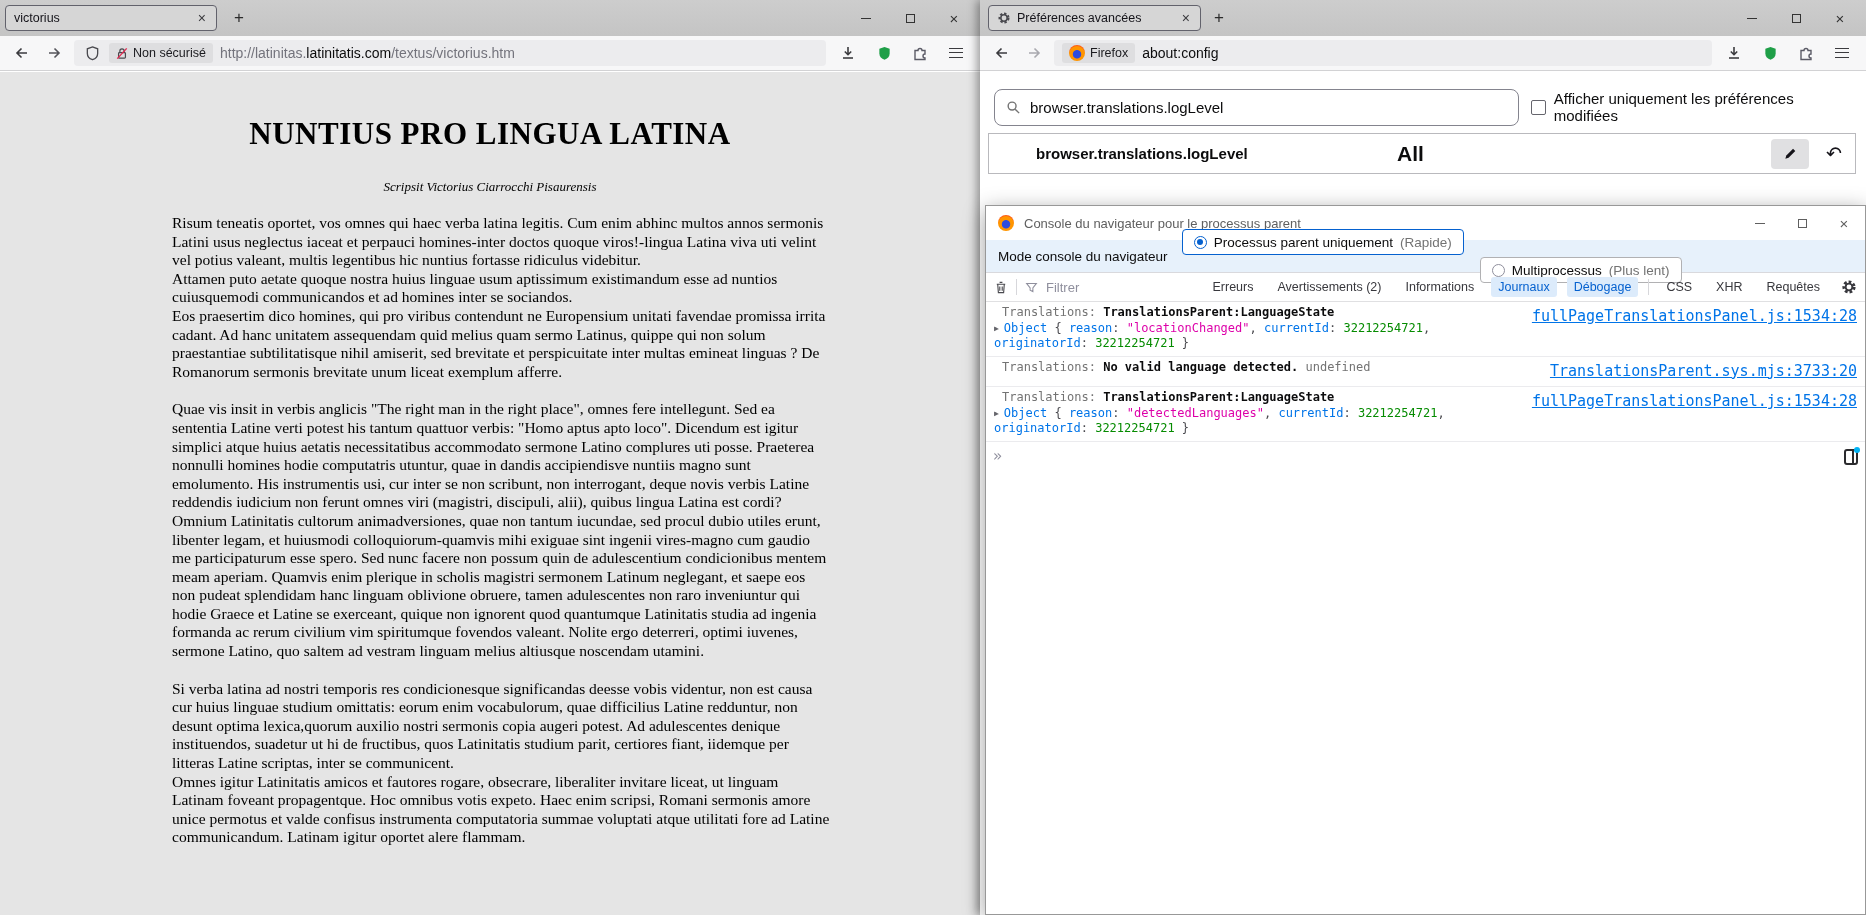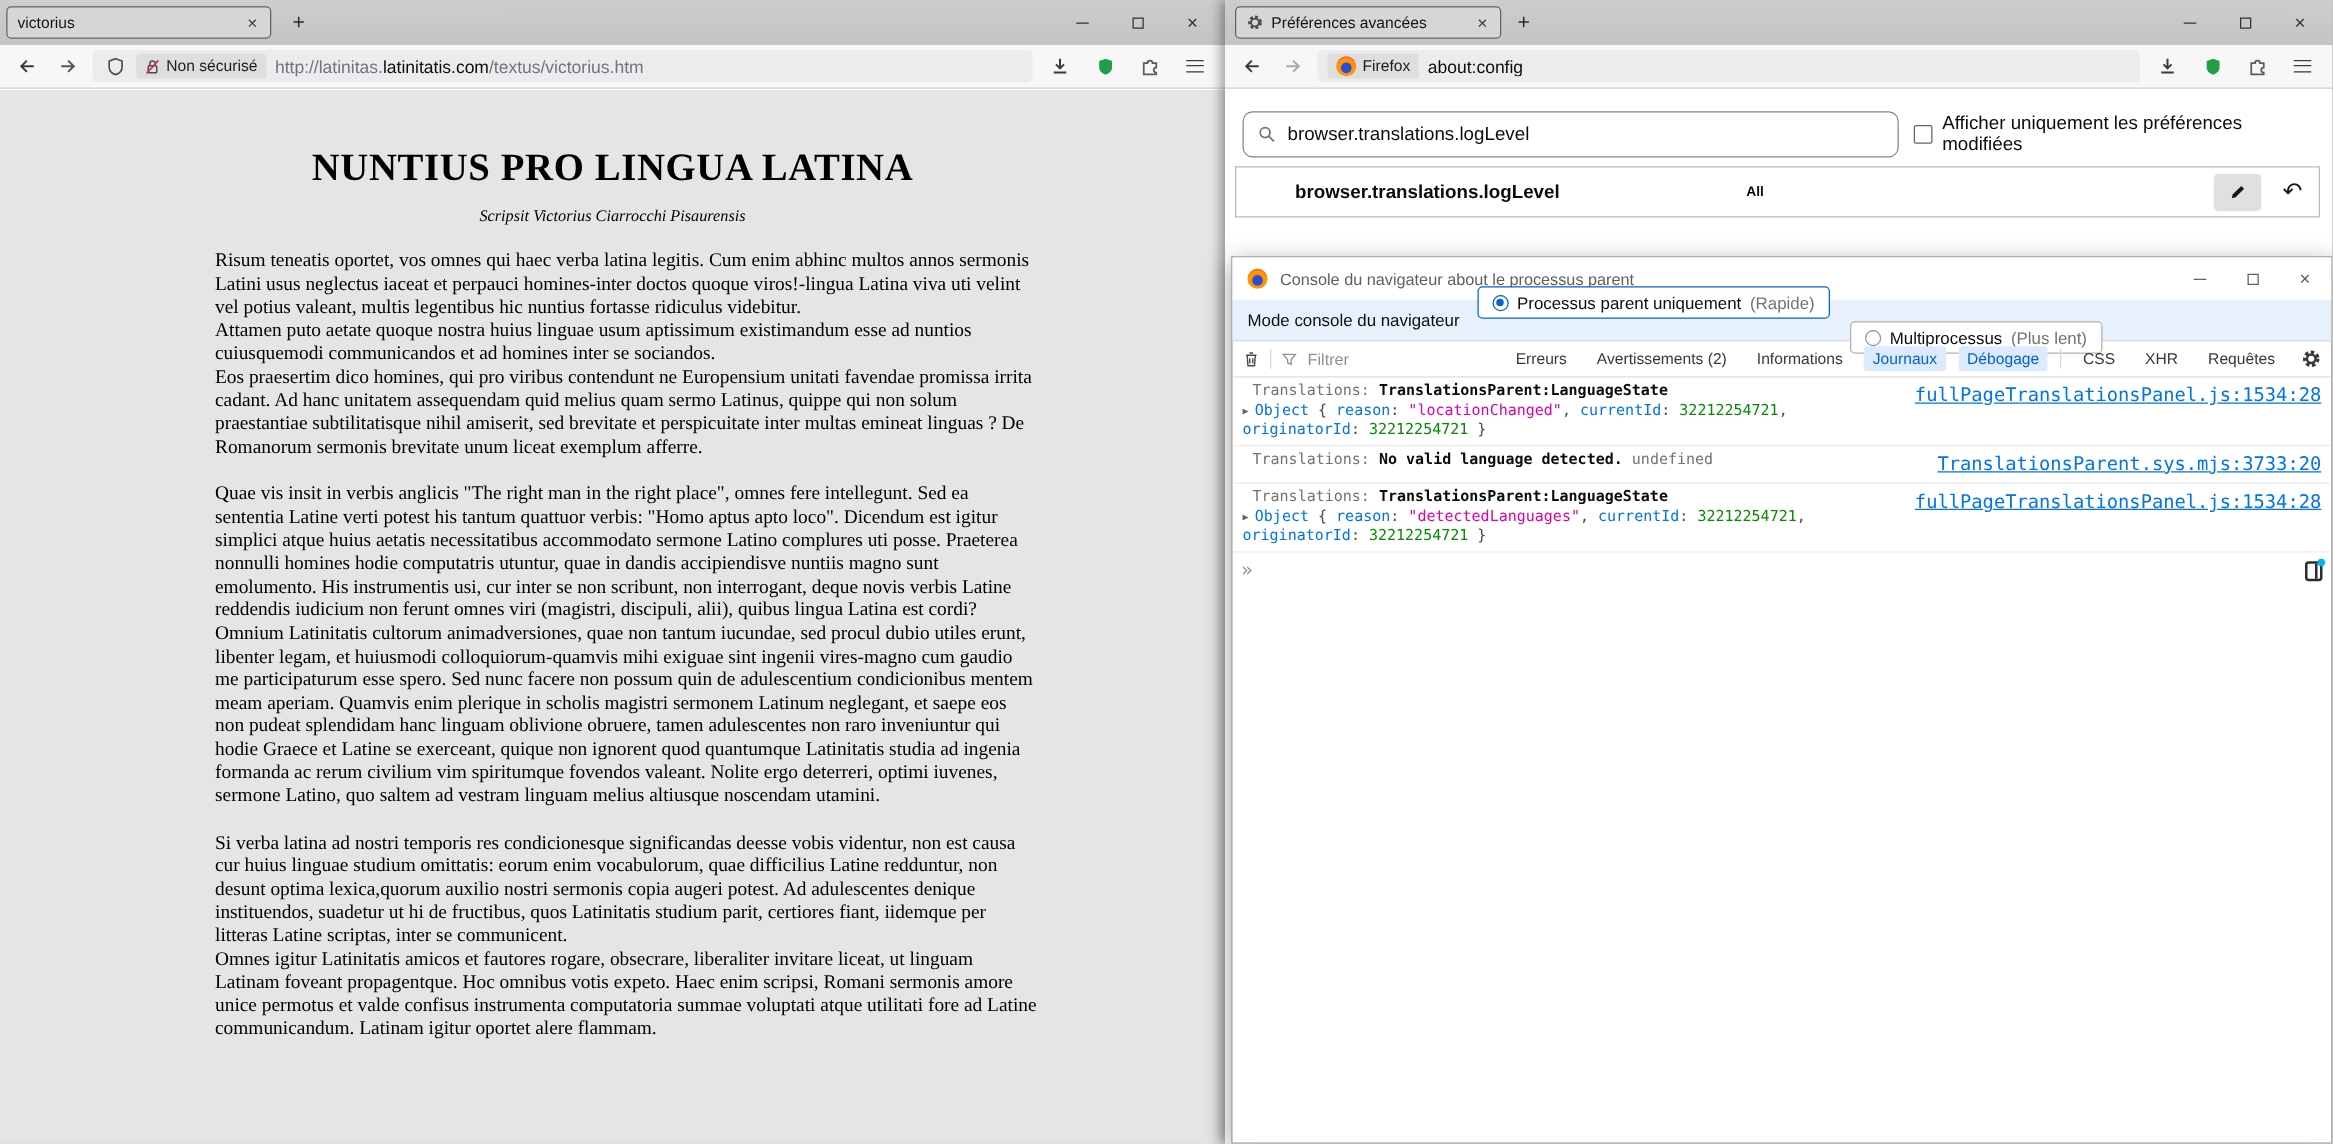--- a/index.html
+++ b/index.html
@@ -37,40 +37,40 @@
   .ff-logo { width:16px; height:16px; border-radius:50%;
     background:radial-gradient(circle at 50% 58%, #2d4bdd 0 31%, #ff9500 38% 62%, #ff5f13 70%, #e3301a 100%); }
 
   
   #win-left { left:0; width:980px; }
   #win-left .tab { left:5px; width:212px; }
   #win-left .newtab { left:228px; }
   #latin-page { position:absolute; top:72px; left:0; right:0; bottom:0; background:#e5e5e5;
     color:#000; font-family:"Liberation Serif", serif; overflow:hidden; }
   .lp-title { margin-top:44px; text-align:center; font-size:31px; font-weight:bold; letter-spacing:.5px; }
-  .lp-sub { margin-top:13px; text-align:center; font-style:italic; font-size:13px; }
+  .lp-sub { margin-top:27px; text-align:center; font-style:italic; font-size:13px; }
   .lp-body { margin:19px 150px 0 172px; width:660px; font-size:15.5px; line-height:1.2; }
   .lp-body p { white-space:pre-line; margin-bottom:19px; }
 
   
   #win-right { left:980px; width:886px; box-shadow:-3px 0 9px rgba(0,0,0,.38); }
   #win-right .tab { left:8px; width:213px; }
   #win-right .newtab { left:228px; }
   #config-page { position:absolute; top:72px; left:0; right:0; bottom:0; background:#fff; }
   .search-row { position:absolute; top:16px; left:14px; right:6px; height:38px; display:flex; align-items:center; }
   .search-box { width:528px; height:37px; border:1px solid #84848e; border-radius:8px; display:flex;
     align-items:center; gap:9px; padding:0 11px; }
   .search-text { font-size:15px; color:#0c0c0d; }
   .check-row { display:flex; align-items:center; gap:8px; margin-left:12px; }
   .checkbox { width:15px; height:15px; border:1px solid #65656d; border-radius:2px; background:#fff; }
   .check-label { font-size:15px; color:#0c0c0d; }
   .pref-row { position:absolute; top:61px; left:8px; width:868px; height:41px; border:1px solid #b9b9bd;
     display:flex; align-items:center; background:#fff; }
   .pref-name { margin-left:47px; font-size:15px; font-weight:bold; color:#0c0c0d; width:361px; }
-  .pref-value { font-size:11px; font-weight:bold; color:#0c0c0d; }
+  .pref-value { font-size:21px; font-weight:bold; color:#0c0c0d; }
   .pref-spacer { flex:1; }
   .pref-edit { width:38px; height:30px; background:#e0e0e2; border-radius:4px; display:flex;
     align-items:center; justify-content:center; margin-right:10px; }
   .pref-reset { width:30px; height:30px; display:flex; align-items:center; justify-content:center;
     margin-right:6px; font-size:19px; color:#15141a; line-height:1; }
 
   
   #console-win { position:absolute; left:985px; top:205px; width:881px; height:710px; background:#fff;
     border:1px solid #989898; box-shadow:0 5px 20px rgba(0,0,0,.38); display:flex; flex-direction:column; }
   .c-titlebar { height:34px; display:flex; align-items:center; background:#fff; }
@@ -289,21 +289,21 @@
             </svg>
         </span>
         <span class="pref-reset">↶</span>
       </div>
     </div>
   </div>
 
   <div id="console-win">
     <div class="c-titlebar">
       <span class="ff-logo"></span>
-      <span class="c-title">Console du navigateur about le processus parent</span>
+      <span class="c-title">Console du navigateur pour le processus parent</span>
       <div class="c-ctl">
           <span class="ctl-min-glyph"></span>
         </div>
       <div class="c-ctl">
           <span class="ctl-max-glyph"></span>
         </div>
       <div class="c-ctl">
           <span class="ctl-close-glyph">×</span>
         </div>
     </div>

